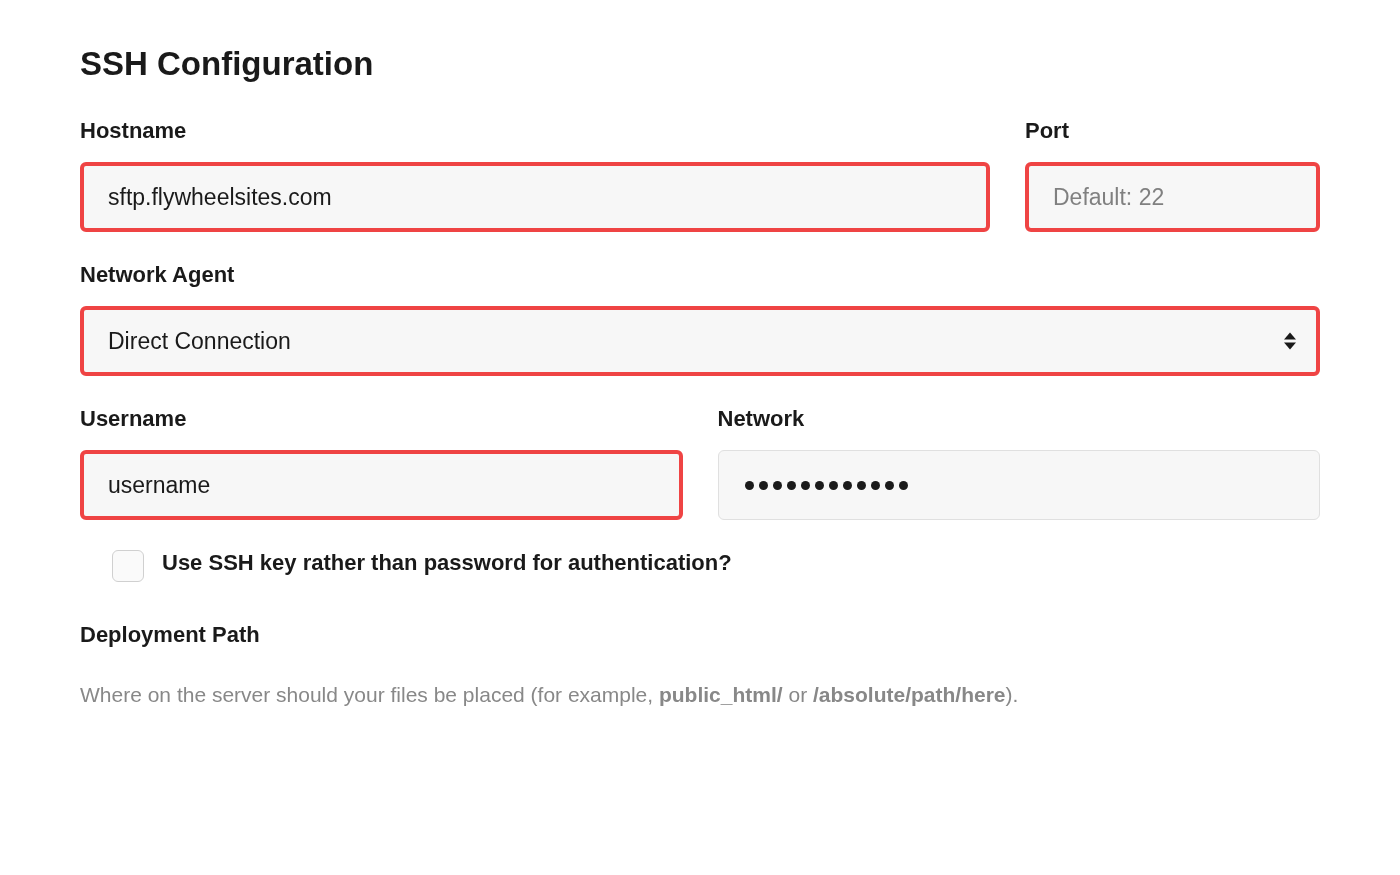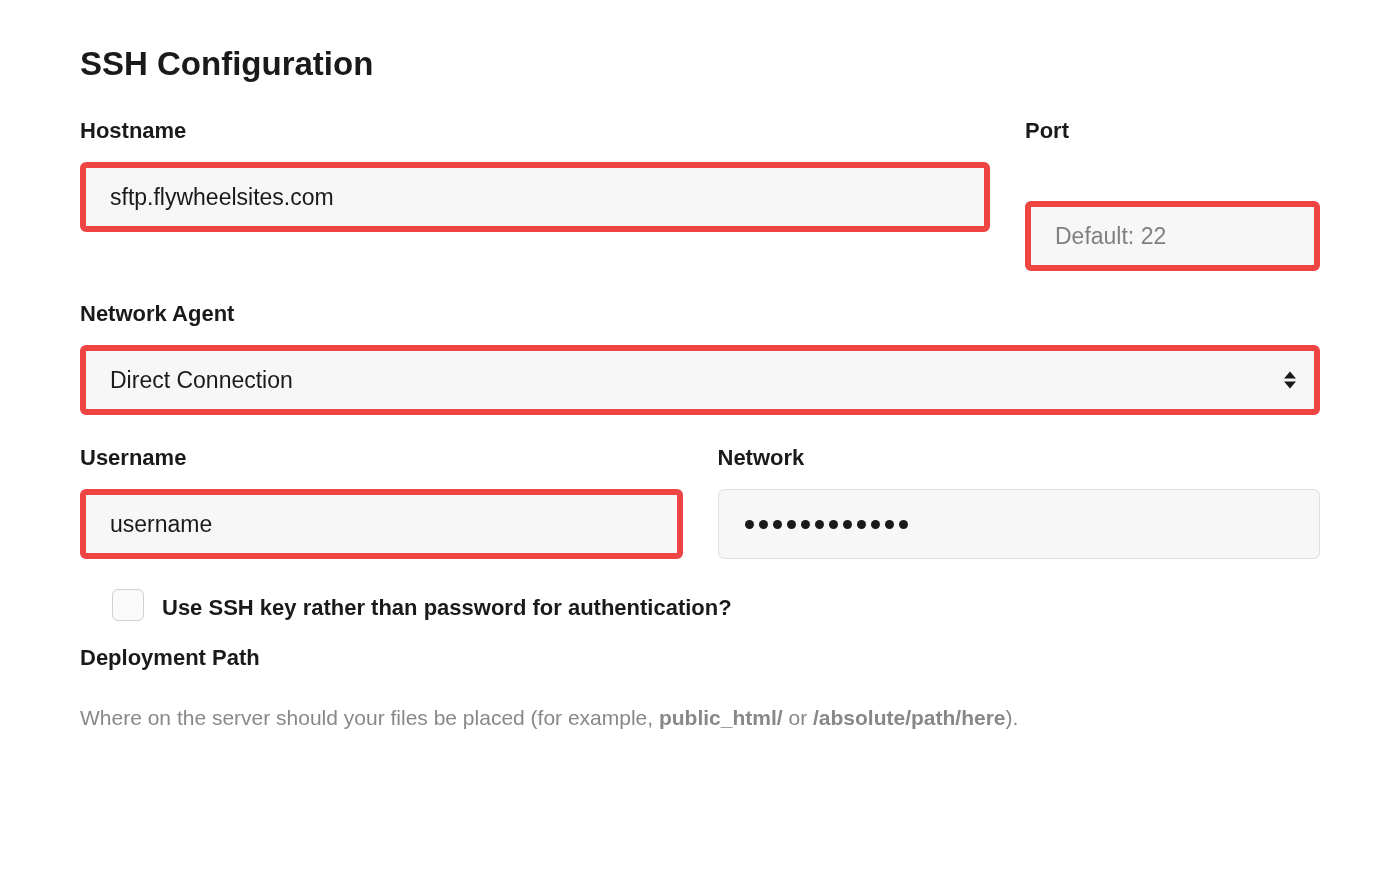--- a/index.html
+++ b/index.html
@@ -26,40 +26,39 @@
     }
     .form-group {
       display: flex;
       flex-direction: column;
     }
     .form-group.flex-grow {
       flex: 1;
     }
     .form-group.port-group {
       width: 295px;
-      gap: 39px;
     }
     .form-group.full {
       width: 100%;
     }
     .form-group.half {
       flex: 1;
     }
     .form-label {
       font-size: 22px;
       font-weight: 700;
       margin-bottom: 18px;
       color: #1a1a1a;
     }
     .text-input, .select-input {
       height: 70px;
       padding: 0 24px;
       font-size: 23px;
       background: #f7f7f7;
-      border: 6px solid #ef4444;
+      border: 4px solid #ef4444;
       border-radius: 6px;
       color: #1a1a1a;
       font-family: inherit;
       outline: none;
     }
     .text-input::placeholder {
       color: #808080;
     }
     .select-wrapper {
       position: relative;
@@ -111,23 +110,23 @@
       padding: 0 24px;
       font-size: 23px;
       background: #f7f7f7;
       border: 1px solid #e0e0e0;
       border-radius: 6px;
       display: flex;
       align-items: center;
     }
     .checkbox-row {
       display: flex;
-      align-items: flex-end;
+      align-items: flex-start;
       gap: 18px;
-      margin-bottom: 24px;
+      margin-bottom: 40px;
       padding-left: 32px;
     }
     .checkbox {
       width: 32px;
       height: 32px;
       border: 1.5px solid #d0d0d0;
       border-radius: 6px;
       background: #fafafa;
       cursor: pointer;
       appearance: none;

